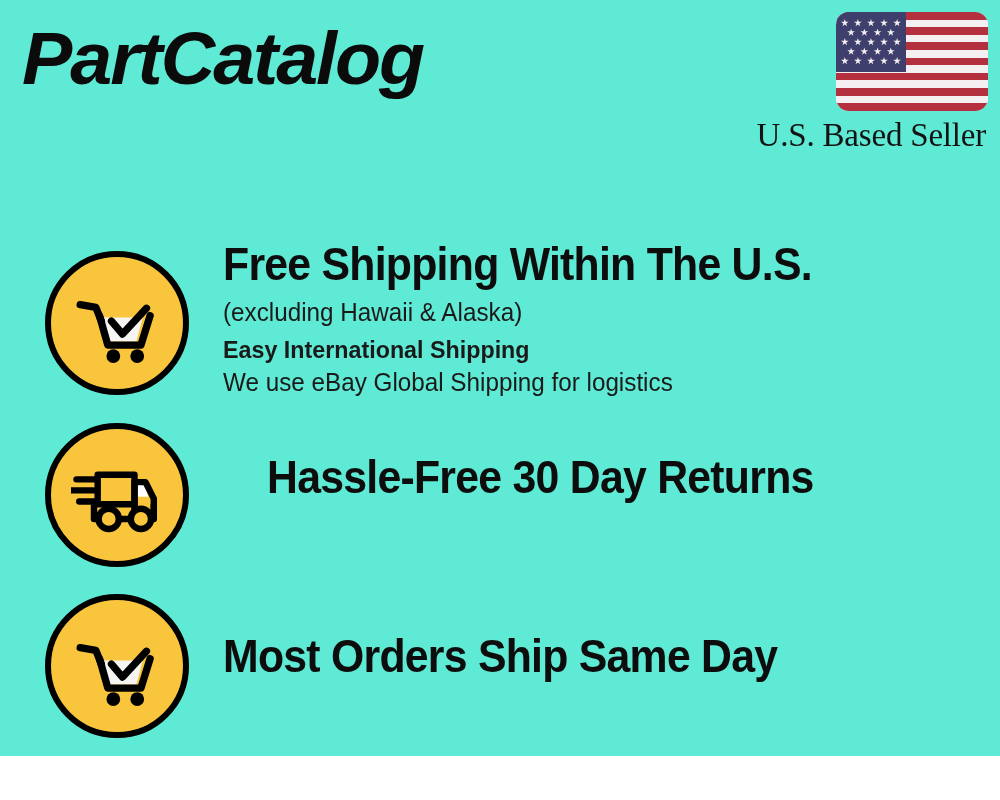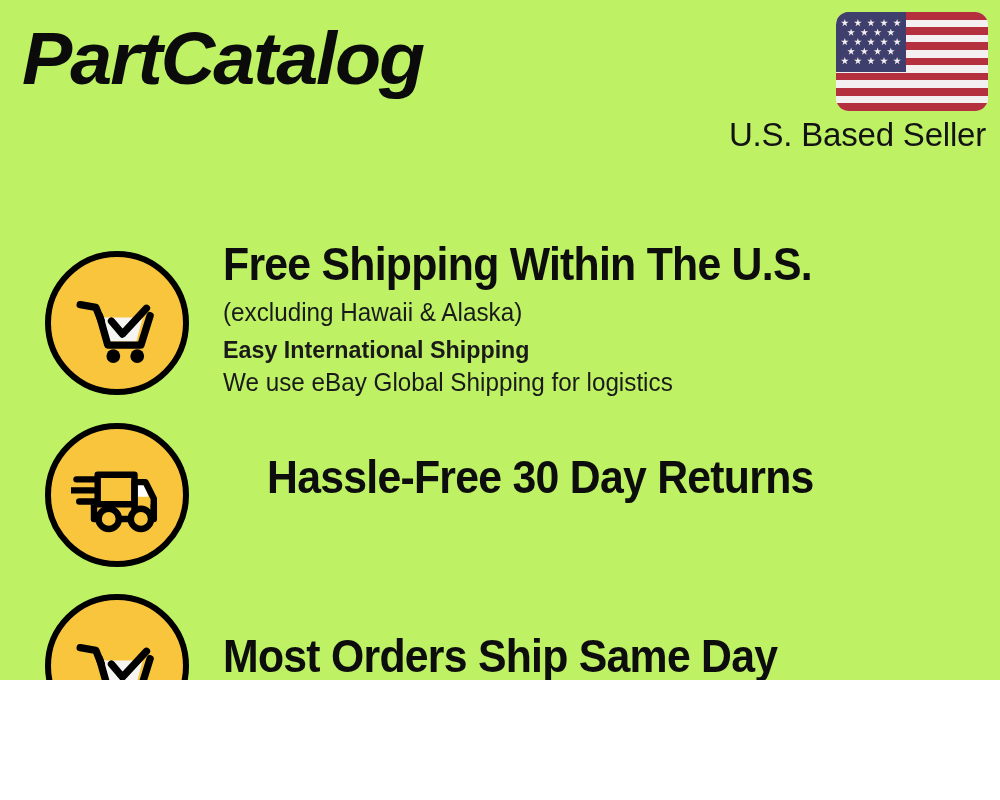--- a/index.html
+++ b/index.html
@@ -9,22 +9,22 @@
     background: #ffffff;
   }
   body {
     font-family: "Liberation Sans", sans-serif;
     -webkit-font-smoothing: antialiased;
   }
 
   .banner {
     position: relative;
     width: 1000px;
-    height: 680px;
-    background: #bef264;
+    height: 756px;
+    background: #5eead4;
     overflow: hidden;
   }
 
   
   .logo-block {
     position: absolute;
     left: 22px;
     top: 22px;
     width: 470px;
     height: 96px;
@@ -111,21 +111,21 @@
     width: 8px;
     height: 8px;
     background: #f4eff0;
     clip-path: polygon(50% 0%, 61% 35%, 98% 35%, 68% 57%, 79% 91%,
                        50% 70%, 21% 91%, 32% 57%, 2% 35%, 39% 35%);
   }
   .seller-text {
     position: absolute;
     right: 14px;
     top: 116px;
-    font-family: Liberation Sans, sans-serif;
+    font-family: Liberation Serif, serif;
     font-weight: 400;
     font-size: 33px;
     line-height: 38px;
     color: #131313;
     white-space: nowrap;
     letter-spacing: -0.2px;
   }
 
   
   .feature {

